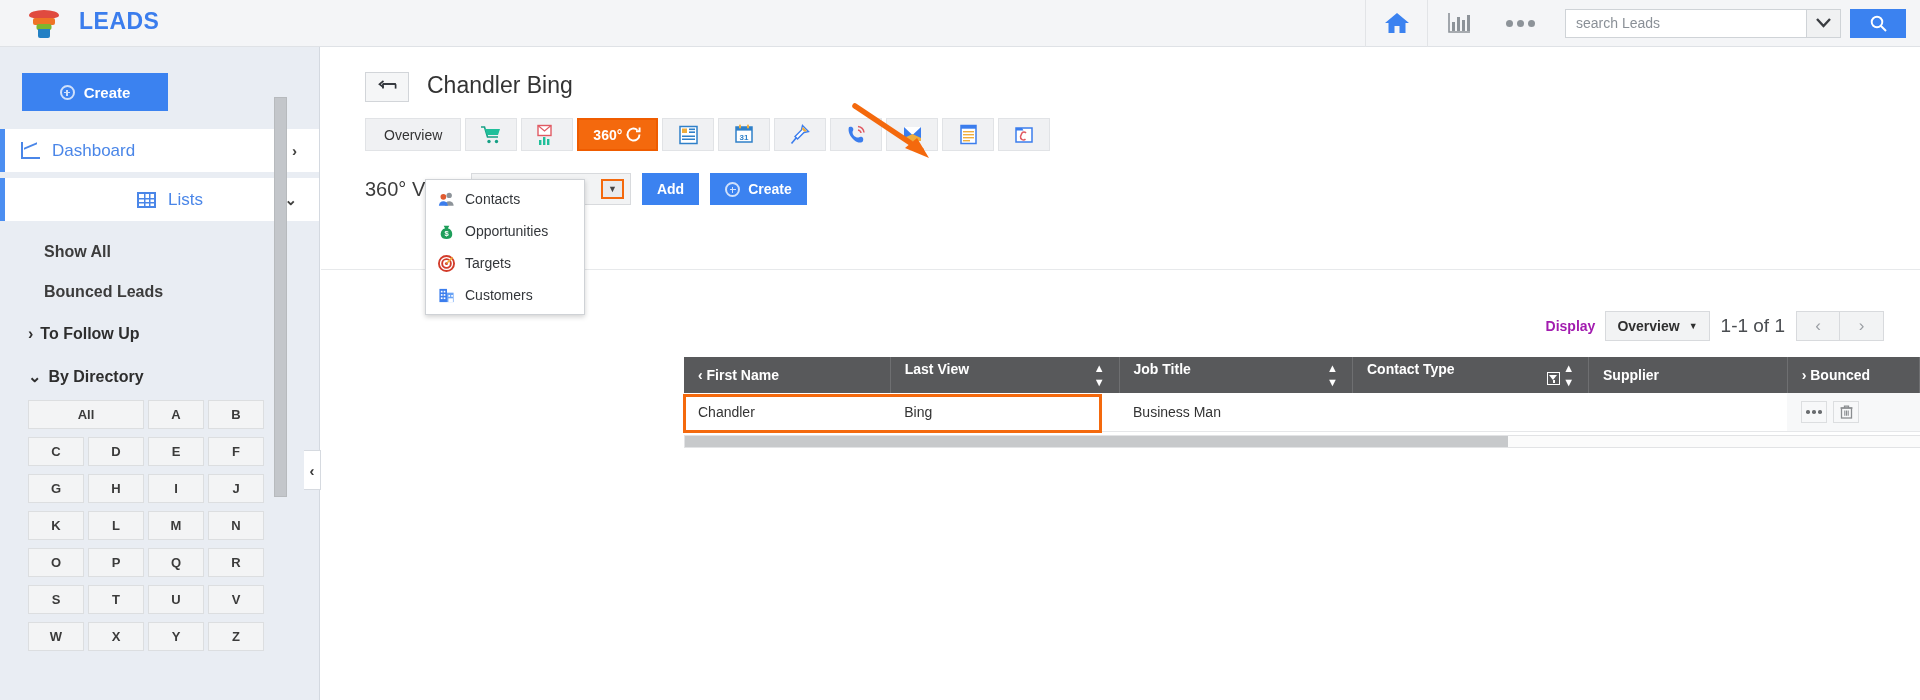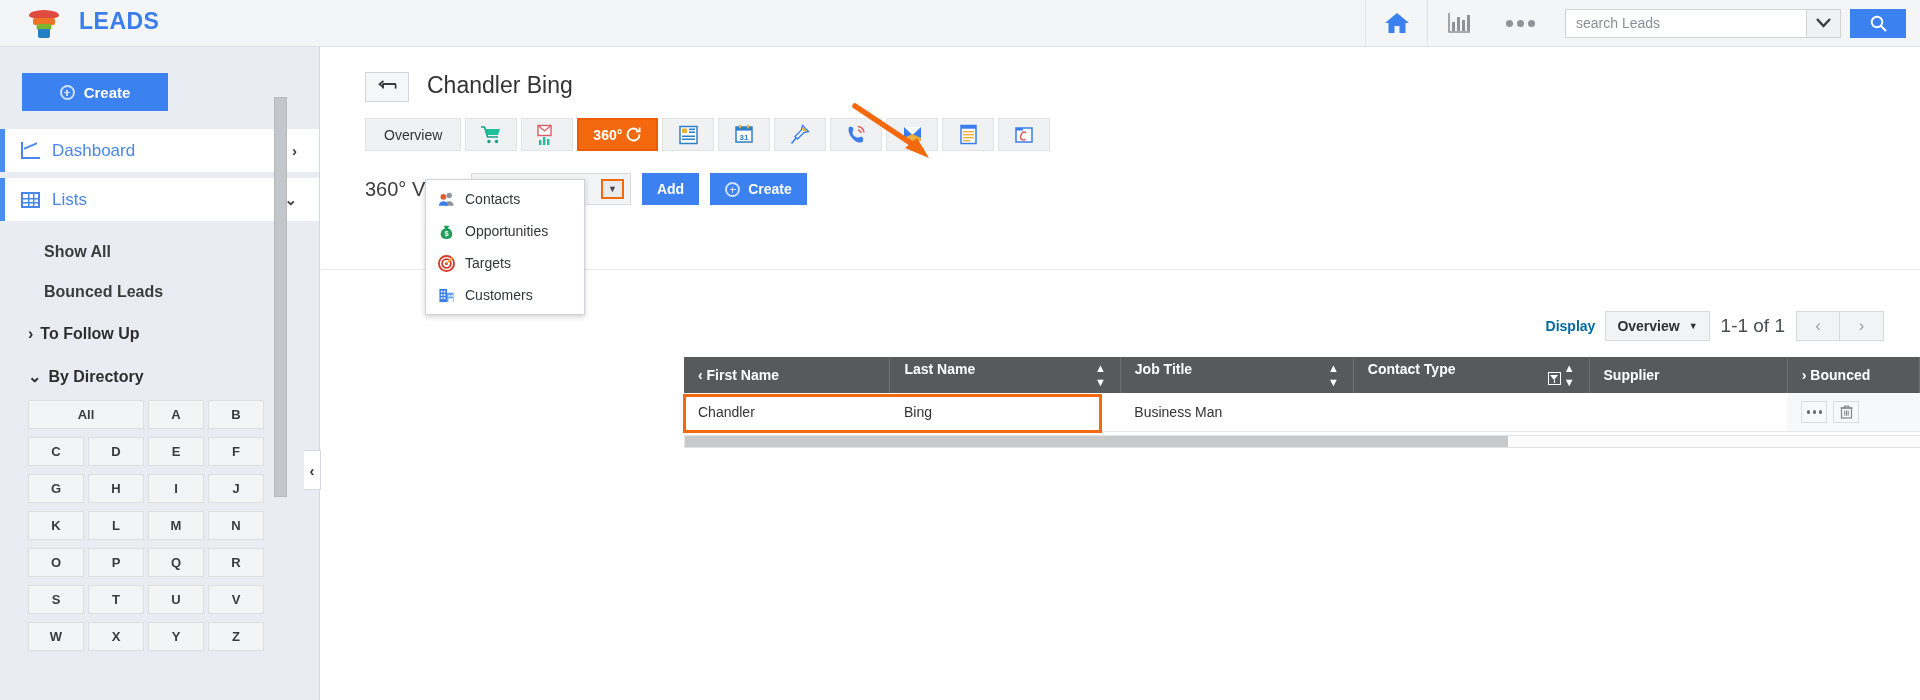--- a/index.html
+++ b/index.html
@@ -67,21 +67,21 @@
     content: ''; position: absolute; background: #cfe0fb;
   }
   .circle-plus:before { left: 2.5px; top: 5px;  width: 6px;  height: 1.5px; }
   .circle-plus:after  { left: 4.5px; top: 3px;  width: 1.5px; height: 6px; }
 
   .navrow {
     margin-top: 18px; height: 43px; background: #fff; border-left: 5px solid #4b8ef1;
     display: flex; align-items: center; padding-left: 16px; cursor: pointer;
     position: relative;
   }
-  .navrow + .navrow { margin-top: 6px; }
+  .navrow + .navrow { margin-top: 6px; justify-content: center; }
   .navrow .nav-label { color: #4a86e8; font-size: 17px; margin-left: 12px; }
   .navrow .chev { position: absolute; right: 22px; color: #41413f; font-size: 15px; font-weight: bold; }
 
   .ic-chart { width: 19px; height: 17px; position: relative; }
   .ic-chart:before {
     content: ''; position: absolute; left: 0; bottom: 0; width: 17px; height: 15px;
     border-left: 2px solid #4a86e8; border-bottom: 2px solid #4a86e8;
   }
   .ic-chart:after {
     content: ''; position: absolute; left: 3px; bottom: 5px; width: 13px; height: 7px;
@@ -173,21 +173,21 @@
     height: 26px; display: flex; align-items: center; gap: 10px; padding: 0 12px;
     font-size: 14px; color: #33363a; cursor: pointer;
   }
   .ddmenu .item + .item { margin-top: 6px; }
 
   .rule { position: absolute; left: 0; top: 222px; width: 1599px; height: 1px; background: #e7e9eb; }
 
   .display-bar {
     position: absolute; right: 36px; top: 264px; display: flex; align-items: center; gap: 0;
   }
-  .disp-label { font-size: 14px; font-weight: bold; color: #0369a1; margin-right: 10px; }
+  .disp-label { font-size: 14px; font-weight: bold; color: #a21caf; margin-right: 10px; }
   .disp-dd {
     height: 30px; padding: 0 11px; background: #f2f3f4; border: 1px solid #d8dadd;
     display: flex; align-items: center; gap: 9px; font-size: 14px; font-weight: bold; color: #2f2f2f; cursor: pointer;
   }
   .disp-count { font-size: 19px; color: #4a4d51; margin: 0 11px; }
   .pg {
     width: 44px; height: 30px; background: #f2f3f4; border: 1px solid #d8dadd;
     display: flex; align-items: center; justify-content: center;
     font-size: 17px; color: #9a9ea3; cursor: pointer;
   }
@@ -552,21 +552,21 @@
   </div>
 
   <table class="grid">
     <thead>
       <tr>
         <th style="width:250px">
           <span>‹</span>
           <span>First Name</span>
         </th>
         <th style="width:290px">
-          <span>Last Name</span>
+          <span>Last View</span>
           <span class="sorts">▲<br>▼</span>
         </th>
         <th style="width:300px">
           <span>Job Title</span>
           <span class="sorts">▲<br>▼</span>
         </th>
         <th style="width:290px">
           <span>Contact Type</span>
           <span class="sorts">▲<br>▼</span>
           <span class="funnel-ic" style="float:right;margin-top:11px"></span>

